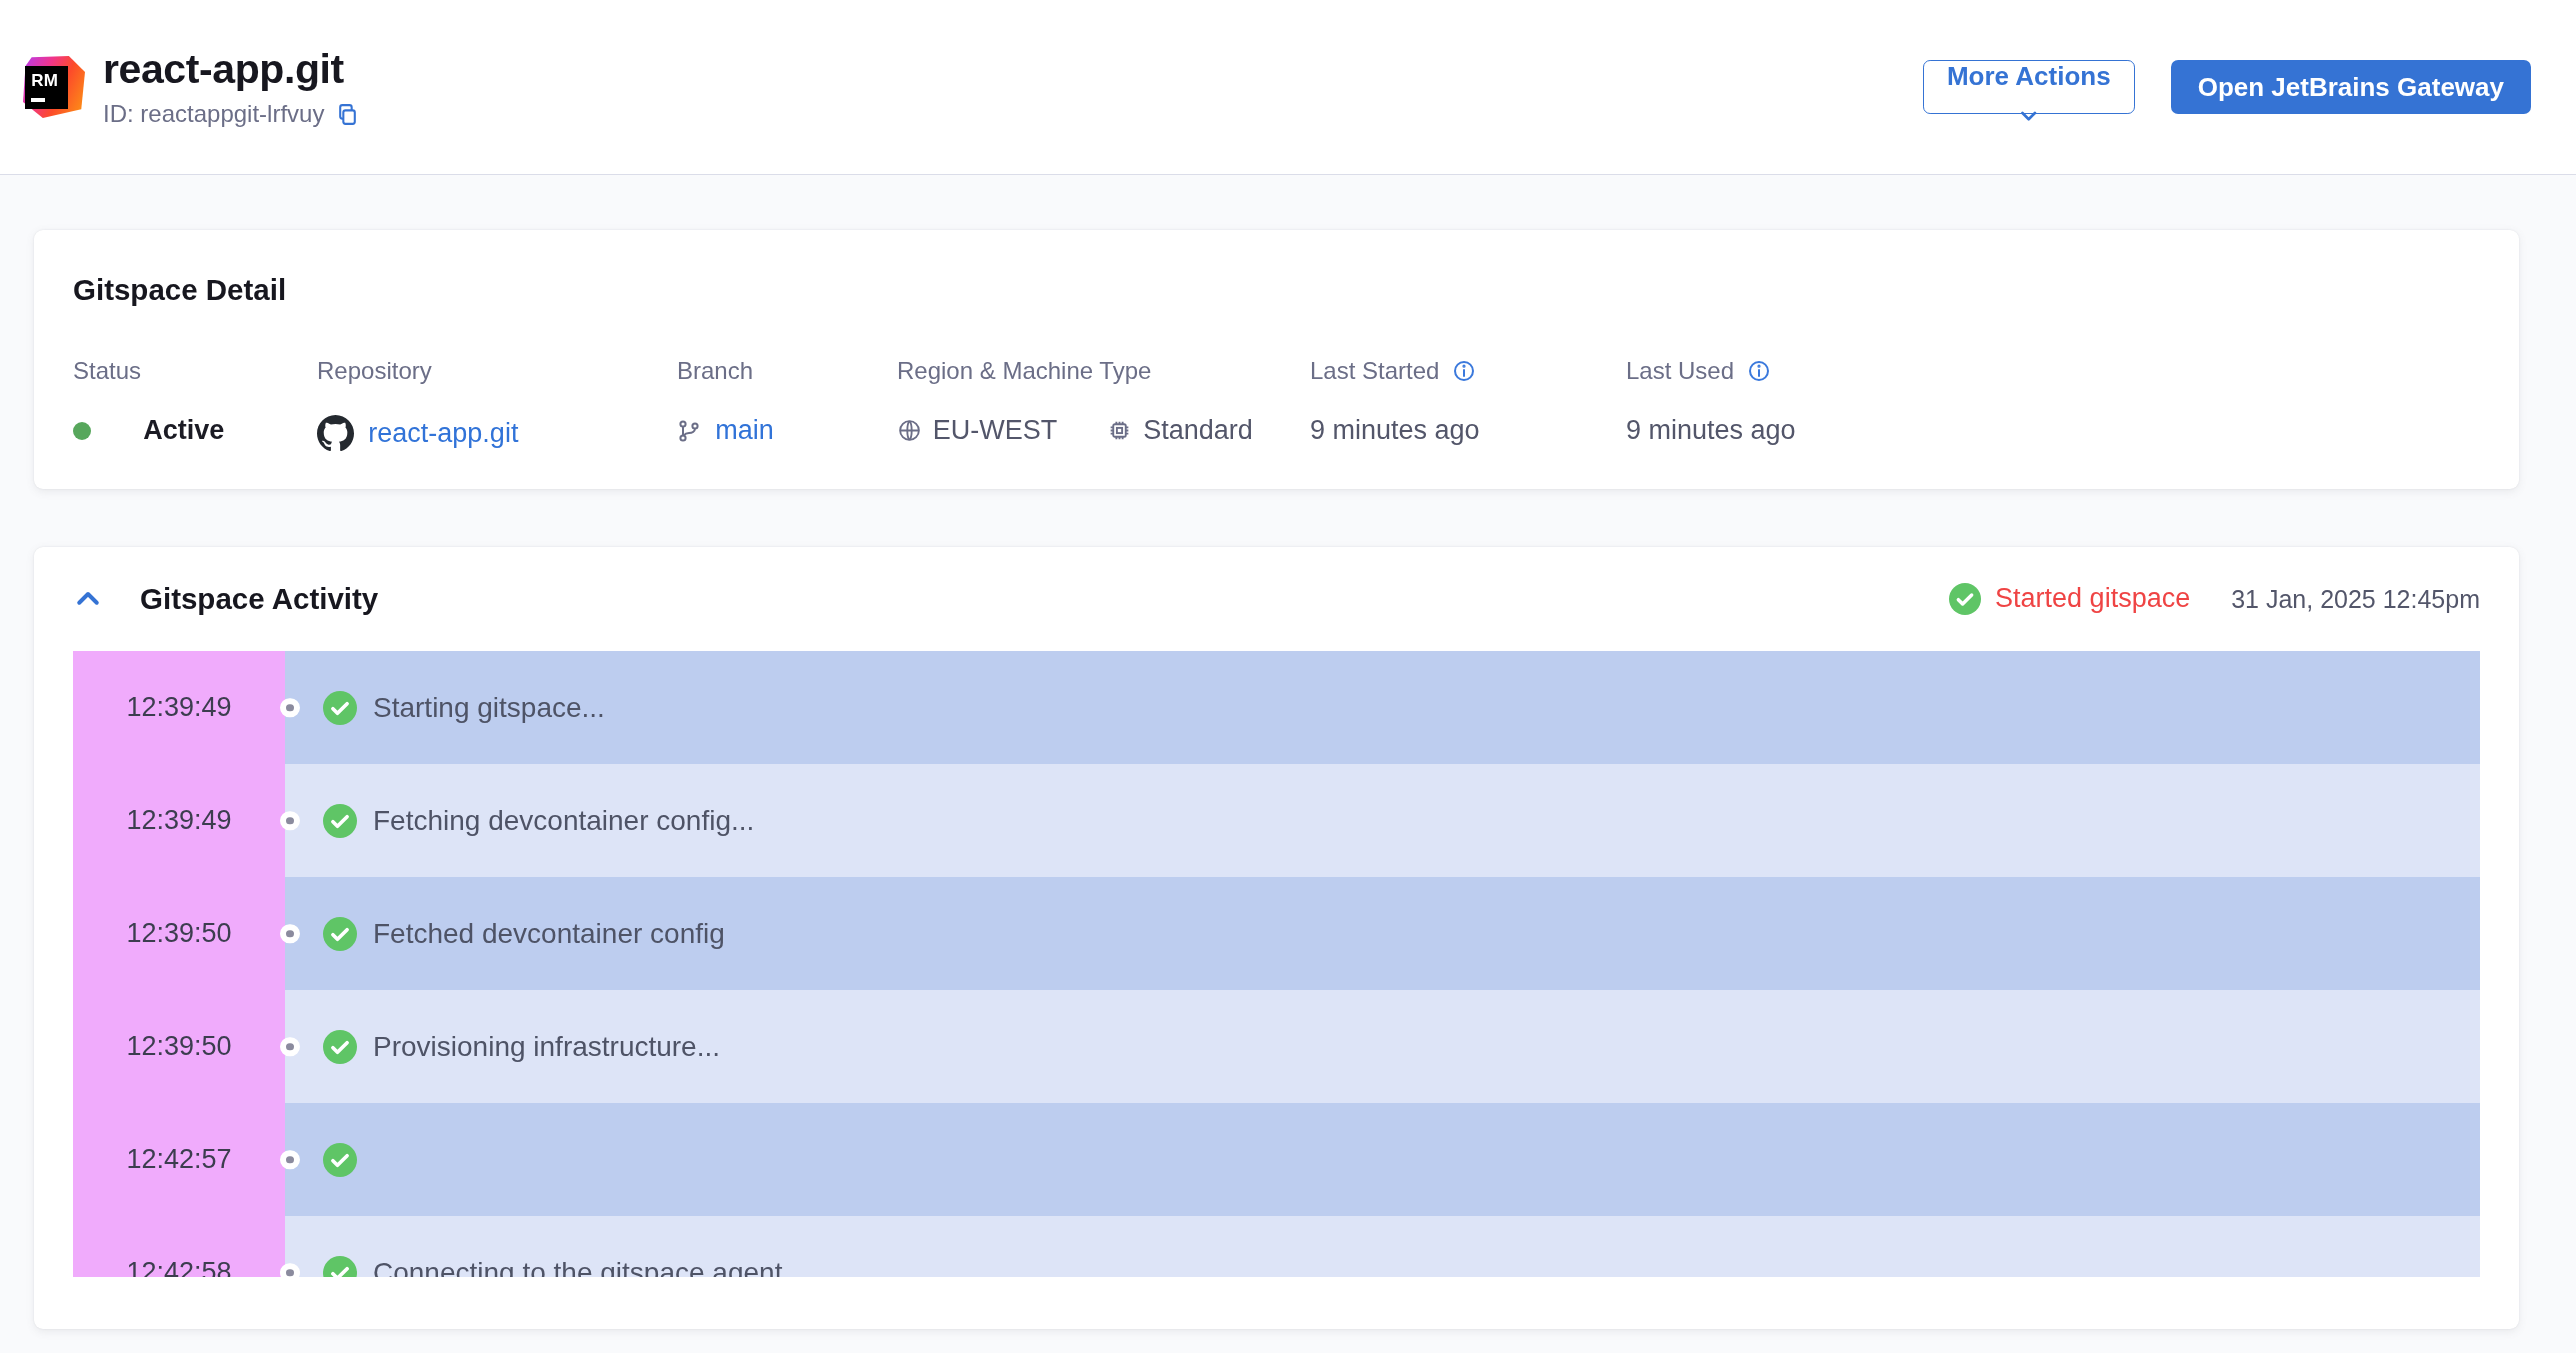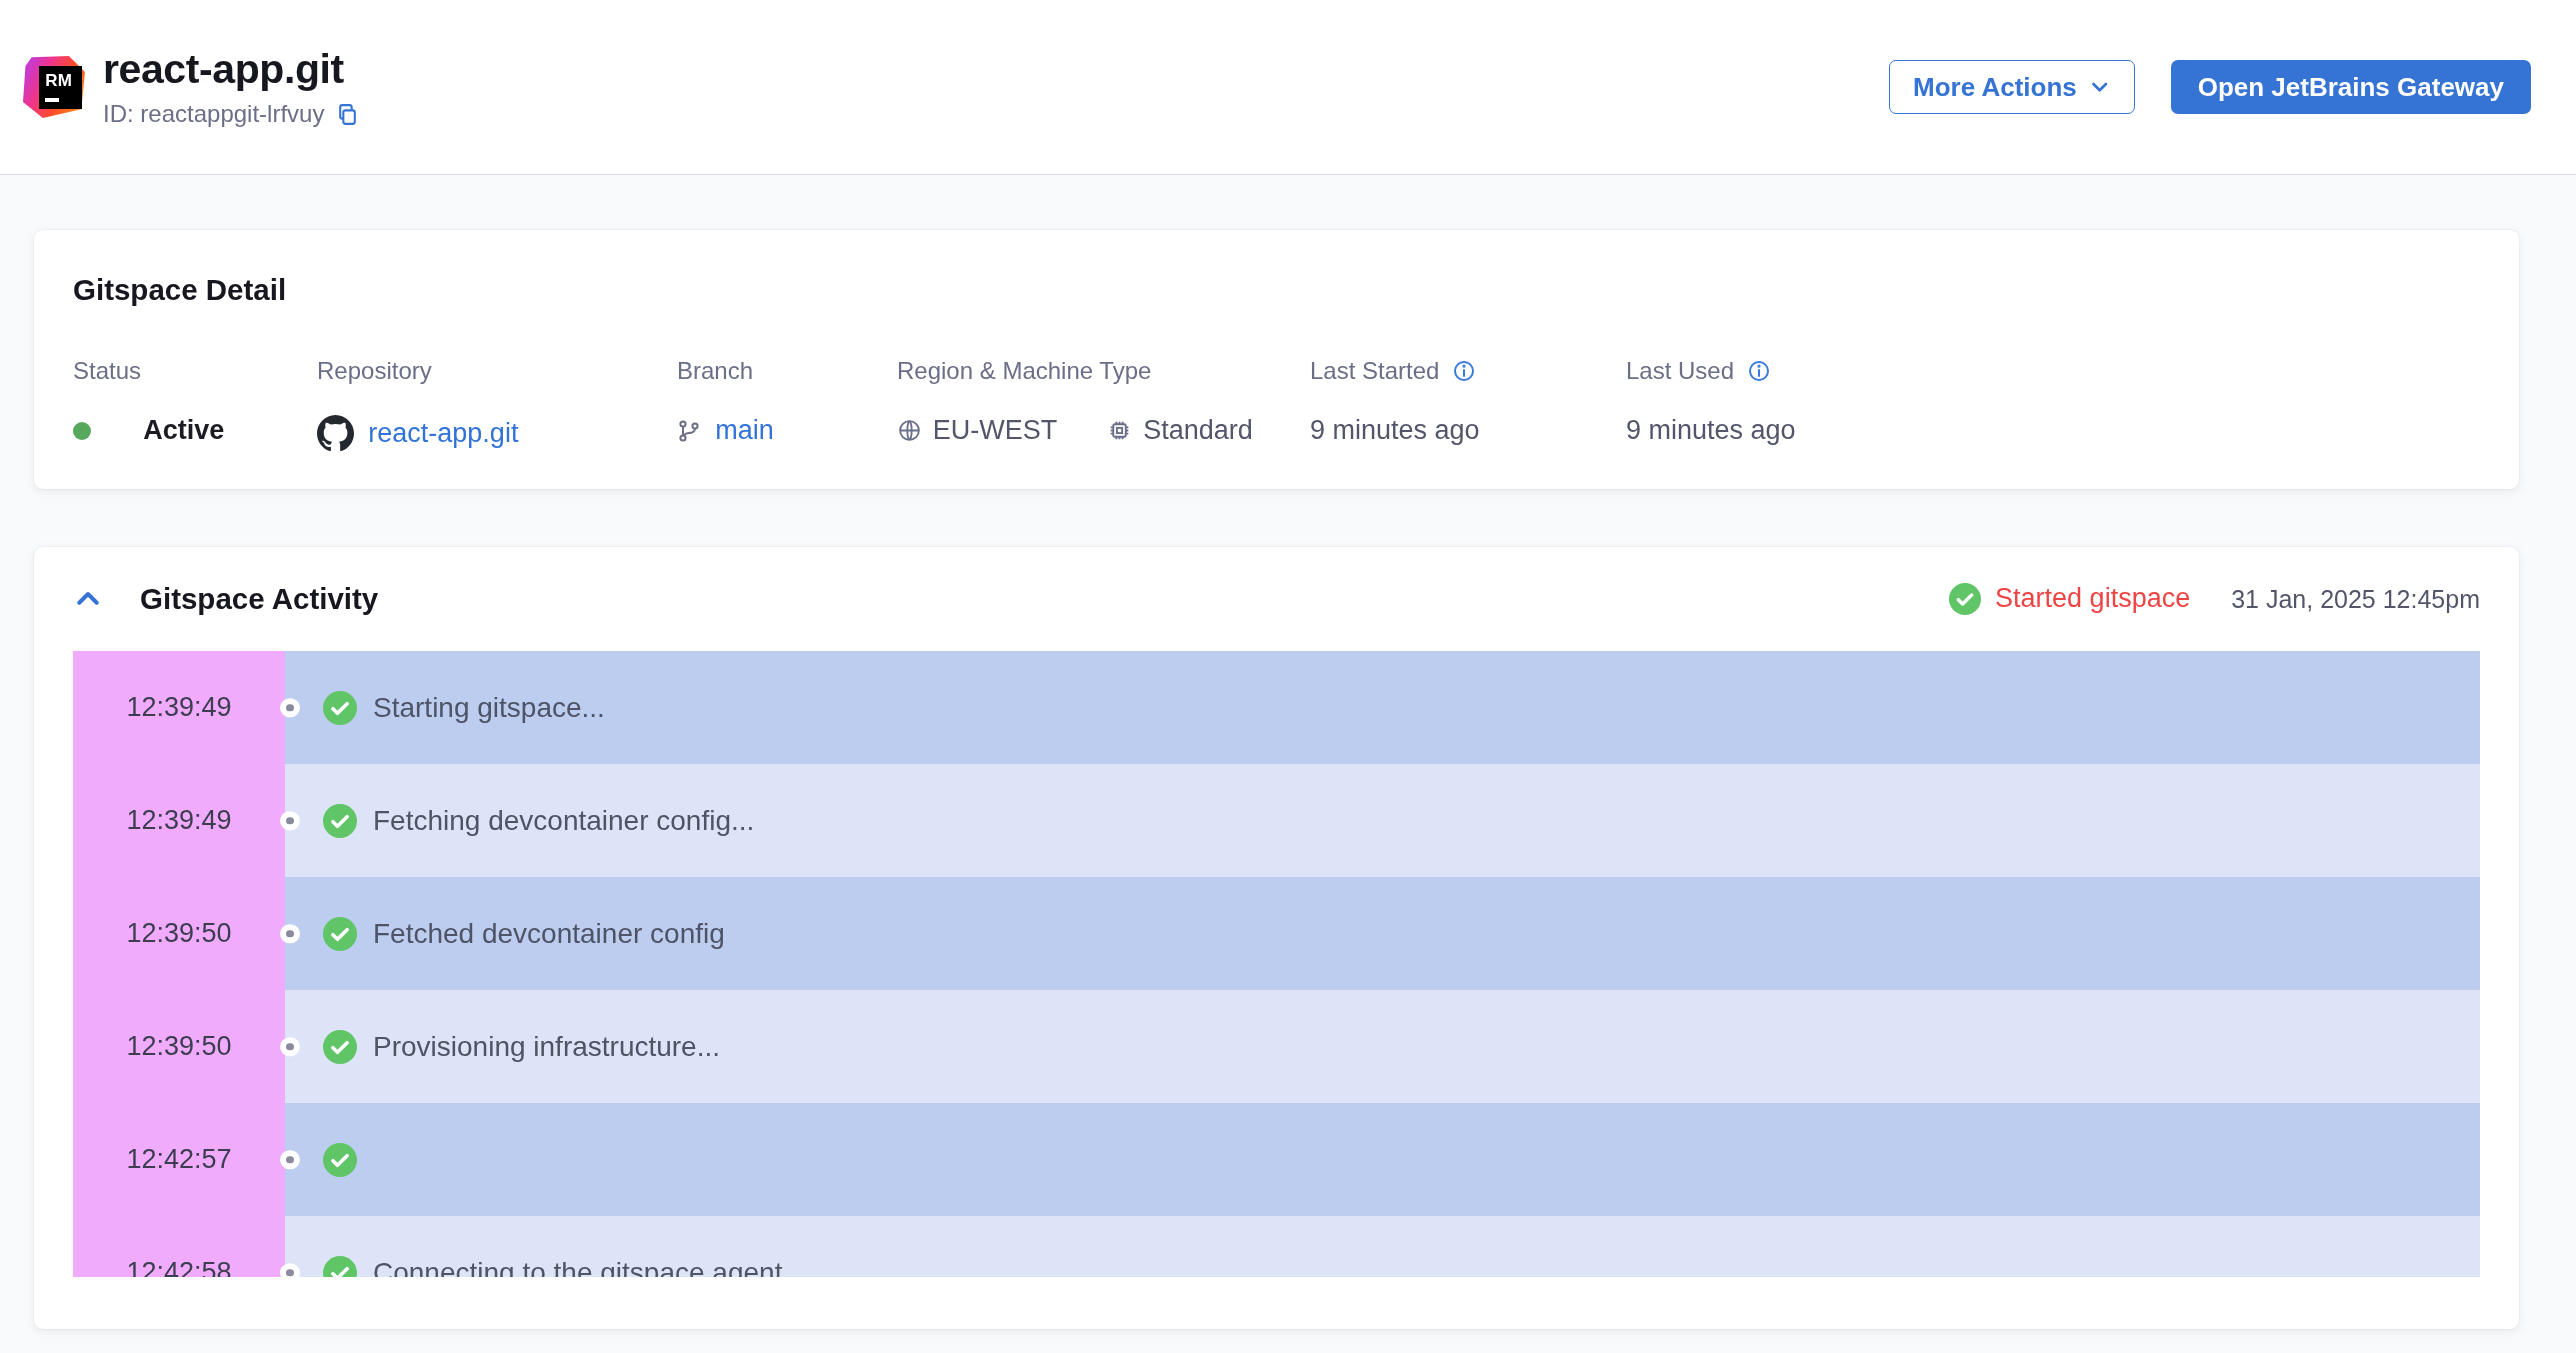--- a/index.html
+++ b/index.html
@@ -6,30 +6,30 @@
   html,body { width:2576px; height:1353px; overflow:hidden;
     font-family:"Liberation Sans", sans-serif; background:#f9fafc; }
 
   
   .topbar { height:175px; background:#ffffff; border-bottom:1.8px solid #dbdde9;
     display:flex; align-items:center; padding:0 45px 0 23px; }
   .logo-wrap { width:62px; height:62px; position:relative; margin-right:18px; flex:none; }
   .logo-bg { position:absolute; inset:0;
     background:linear-gradient(115deg,#b43bf0 0%,#f0358b 34%,#fc4b2a 60%,#fc9a13 100%);
     clip-path:polygon(14% 2%, 74% 0%, 100% 26%, 94% 86%, 32% 100%, 0% 74%, 4% 16%); }
-  .logo-box { position:absolute; left:16px; top:9.8px; width:43px; height:43px; background:#000;
+  .logo-box { position:absolute; left:2px; top:9.8px; width:43px; height:43px; background:#000;
     color:#fff; font-weight:700; font-size:17px; padding:5.4px 0 0 6.2px; letter-spacing:0.4px; }
   .logo-box .underscore { position:absolute; left:6.2px; bottom:7.1px; width:13.4px; height:3.6px; background:#fff; }
   .title-block { display:flex; flex-direction:column; gap:7.1px; }
   .page-title { font-size:41px; font-weight:700; color:#17171f; letter-spacing:-0.4px; }
   .id-row { display:flex; align-items:center; gap:10.7px; font-size:24px; color:#6b6e87; }
   .spacer { flex:1; }
   .btn { height:54px; border-radius:7.1px; display:flex; align-items:center; gap:12.5px;
     font-size:26px; font-weight:700; cursor:pointer; }
-  .btn-outline { border:1.8px solid #3573d4; color:#3573d4; background:#fff; padding:0 23px; }
+  .btn-outline { border:1.8px solid #3573d4; color:#3573d4; background:#fff; padding:0 23px;flex-direction:column; }
   .btn-solid { background:#3573d4; color:#fff; border:none; padding:0 27px; margin-left:36px; }
 
   
   .main { padding:55px 57px 0 34px; }
   .card { background:#fff; border-radius:9px;
     box-shadow:0 0 1.8px rgba(40,41,61,.10), 0 2.7px 9px rgba(96,97,112,.10); }
 
   
   .detail-card { padding:43px 39px 37px; }
   .card-title { font-size:29.5px; font-weight:700; color:#17171f; }

